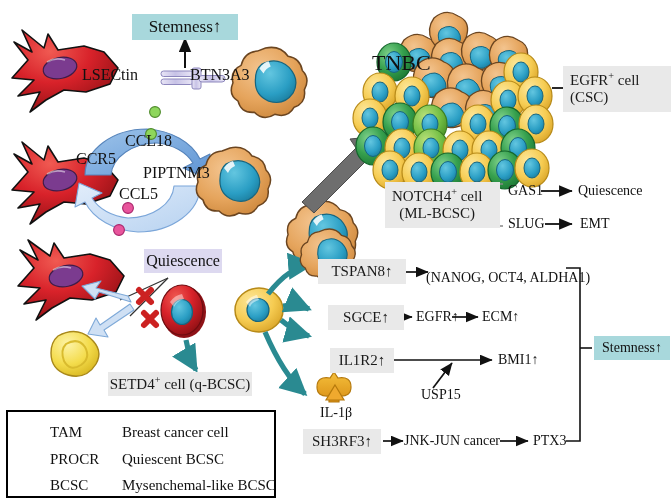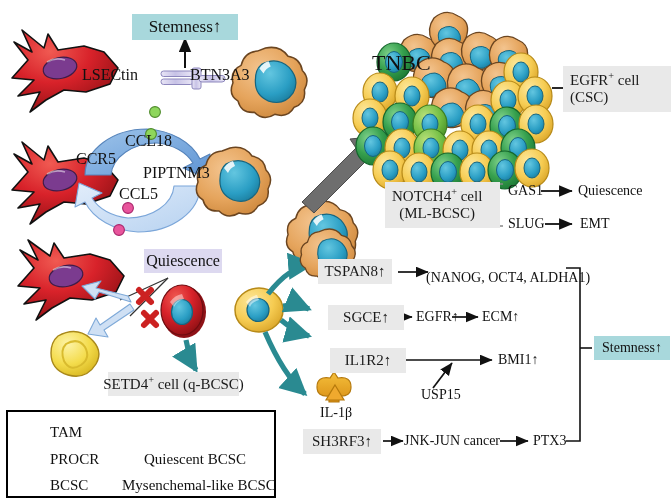--- a/index.html
+++ b/index.html
@@ -485,31 +485,31 @@
 
   <div class="plain" style="left:508px;top:183px;font-size:14px;">GAS1</div>
   <div class="plain" style="left:578px;top:183px;font-size:14px;">Quiescence</div>
   <div class="plain" style="left:508px;top:216px;font-size:14px;">SLUG</div>
   <div class="plain" style="left:580px;top:216px;font-size:14px;">EMT</div>
 
   <div class="box box-lav" style="left:144px;top:249px;width:78px;height:24px;font-size:16px;">
     <span>Quiescence</span>
   </div>
 
-  <div class="box box-gray" style="left:108px;top:372px;width:131px;height:24px;font-size:15px;">
+  <div class="box box-gray" style="left:108px;top:372px;width:144px;height:24px;font-size:15px;">
     <span><span>SETD4</span><sup>+</sup><span> cell (q-BCSC)</span></span>
   </div>
 
-  <div class="box box-gray" style="left:318px;top:259px;width:74px;height:25px;font-size:15px;">
+  <div class="box box-gray" style="left:318px;top:259px;width:88px;height:25px;font-size:15px;">
     <span>TSPAN8↑</span>
   </div>
   <div class="box box-gray" style="left:328px;top:305px;width:76px;height:25px;font-size:15px;">
     <span>SGCE↑</span>
   </div>
-  <div class="box box-gray" style="left:330px;top:348px;width:76px;height:25px;font-size:15px;">
+  <div class="box box-gray" style="left:330px;top:348px;width:64px;height:25px;font-size:15px;">
     <span>IL1R2↑</span>
   </div>
   <div class="box box-gray" style="left:303px;top:429px;width:78px;height:25px;font-size:15px;">
     <span>SH3RF3↑</span>
   </div>
 
   <div class="plain" style="left:426px;top:270px;font-size:14px;">(NANOG, OCT4, ALDHA1)</div>
 
   <div class="plain" style="left:416px;top:309px;font-size:14px;">EGFR↑</div>
   <div class="plain" style="left:482px;top:309px;font-size:14px;">ECM↑</div>
@@ -524,24 +524,27 @@
 
   <div class="box box-teal" style="left:594px;top:336px;width:76px;height:24px;font-size:14px;">
     <span>Stemness↑</span>
   </div>
 
   <div class="legend-box" style="left:6px;top:410px;width:270px;height:88px;"></div>
 
   <div class="legend-row" style="left:46px;top:424px;font-size:15px;">
     <span class="legend-label">TAM</span>
   </div>
+  <div class="legend-row" style="left:118px;top:424px;font-size:15px;">
+    <span class="legend-label">Breast cancer cell</span>
+  </div>
   <div class="legend-row" style="left:46px;top:451px;font-size:15px;">
     <span class="legend-label">PROCR</span>
   </div>
-  <div class="legend-row" style="left:118px;top:451px;font-size:15px;margin-left:22px;">
+  <div class="legend-row" style="left:118px;top:451px;font-size:15px;">
     <span class="legend-label">Quiescent BCSC</span>
   </div>
   <div class="legend-row" style="left:46px;top:477px;font-size:15px;">
     <span class="legend-label">BCSC</span>
   </div>
   <div class="legend-row" style="left:118px;top:477px;font-size:15px;">
     <span class="legend-label">Mysenchemal-like BCSC</span>
   </div>
 
 </div>

